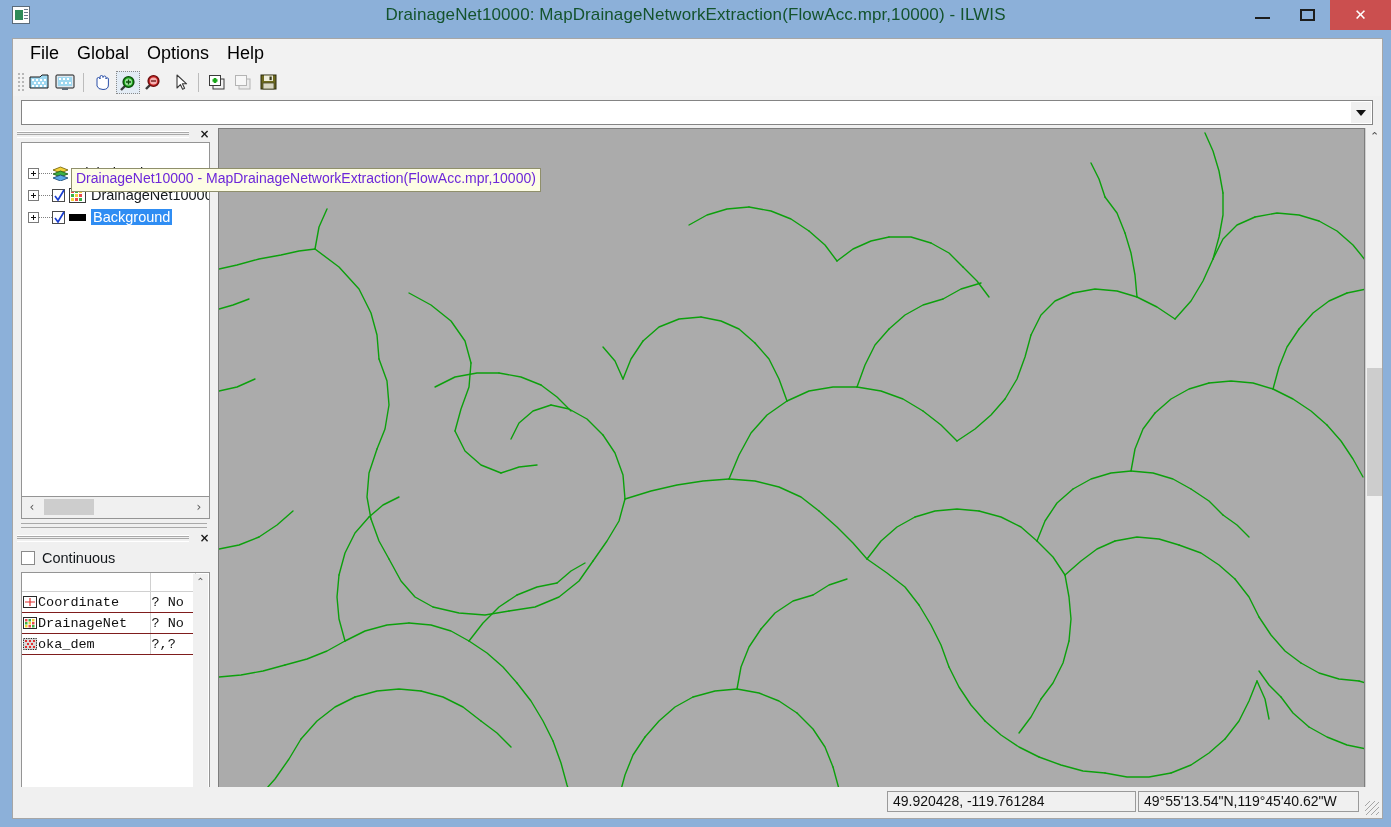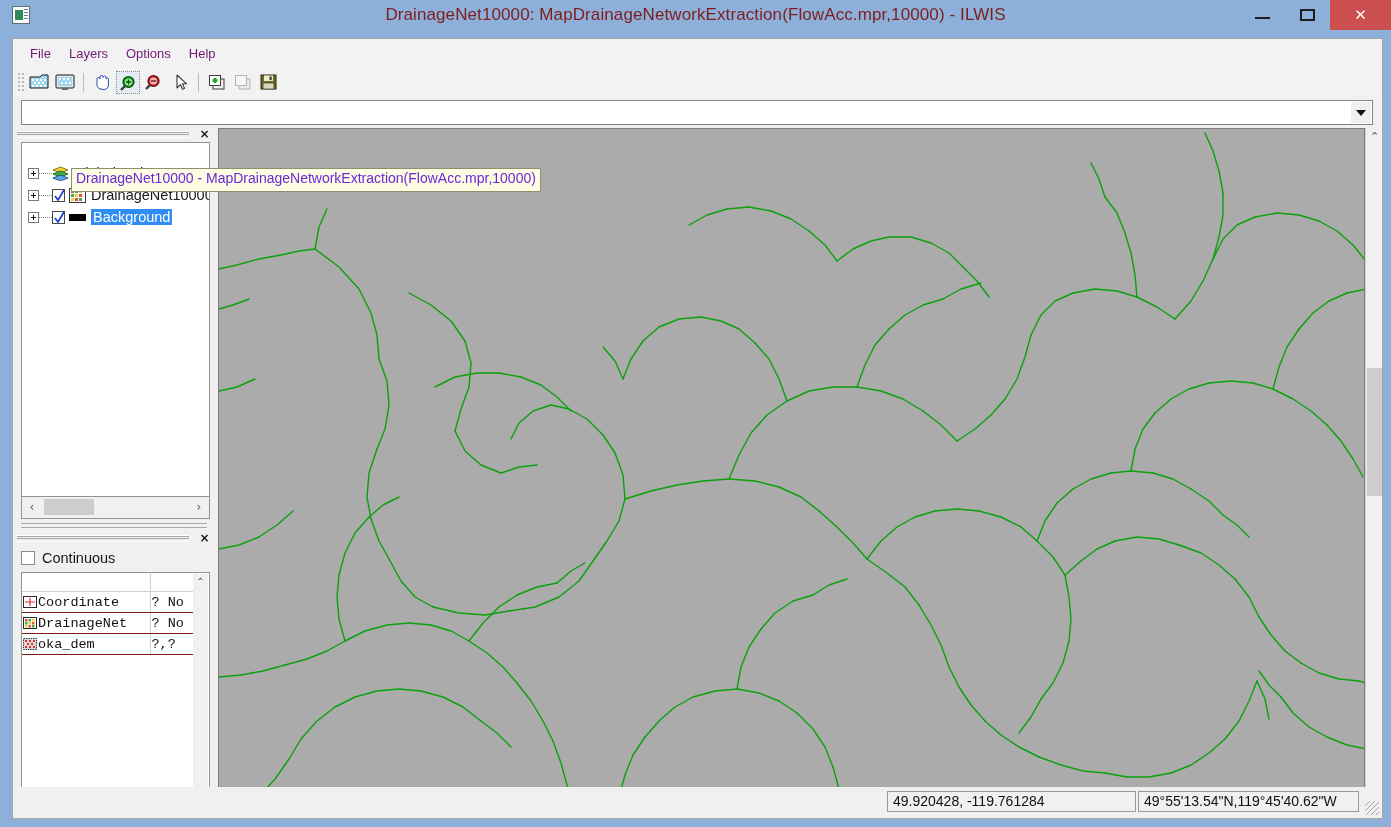--- a/index.html
+++ b/index.html
@@ -51,21 +51,21 @@
     width: 4px; height: 12px;
     background: repeating-linear-gradient(to bottom, #6b7b8a 0 1px, #fdfdfd 1px 3px);
   }
   .title-text {
     position: absolute;
     left: 0; top: 0;
     width: 1391px;
     line-height: 30px;
     text-align: center;
     font-size: 17px;
-    color: #7f1d1d;
+    color: #14532d;
     letter-spacing: .1px;
     white-space: nowrap;
   }
   .win-btns {
     position: absolute;
     right: 0; top: 0;
     height: 30px;
     display: flex;
   }
   .win-btn {
@@ -108,22 +108,22 @@
     position: absolute;
     left: 0; top: 0;
     width: 1369px; height: 30px;
     background: #f2f2f2;
     display: flex;
     align-items: center;
     padding-left: 8px;
     box-sizing: border-box;
   }
   .menu-item {
-    font-size: 13px;
-    color: #701a75;
+    font-size: 18px;
+    color: #000000;
     padding: 1px 9px 3px 9px;
     cursor: default;
     white-space: nowrap;
   }
 
   
   .toolbar {
     position: absolute;
     left: 0; top: 30px;
     width: 1369px; height: 27px;
@@ -613,21 +613,21 @@
       <div class="win-btn close">
         <div class="glyph-close">✕</div>
       </div>
     </div>
   </div>
 
   <div class="client">
 
     <div class="menubar">
       <div class="menu-item">File</div>
-      <div class="menu-item">Layers</div>
+      <div class="menu-item">Global</div>
       <div class="menu-item">Options</div>
       <div class="menu-item">Help</div>
     </div>
 
     <div class="toolbar">
       <div class="tb-grip"></div>
 
       <div class="tb-btn">
         <svg class="tb-svg" width="20" height="19" viewBox="0 0 20 19">
           <path d="M1 4 L11 4 L13 2 L19 2 L19 15 L1 15 Z" fill="#9fd8f0" stroke="#1a1a1a" stroke-width="1"></path>

